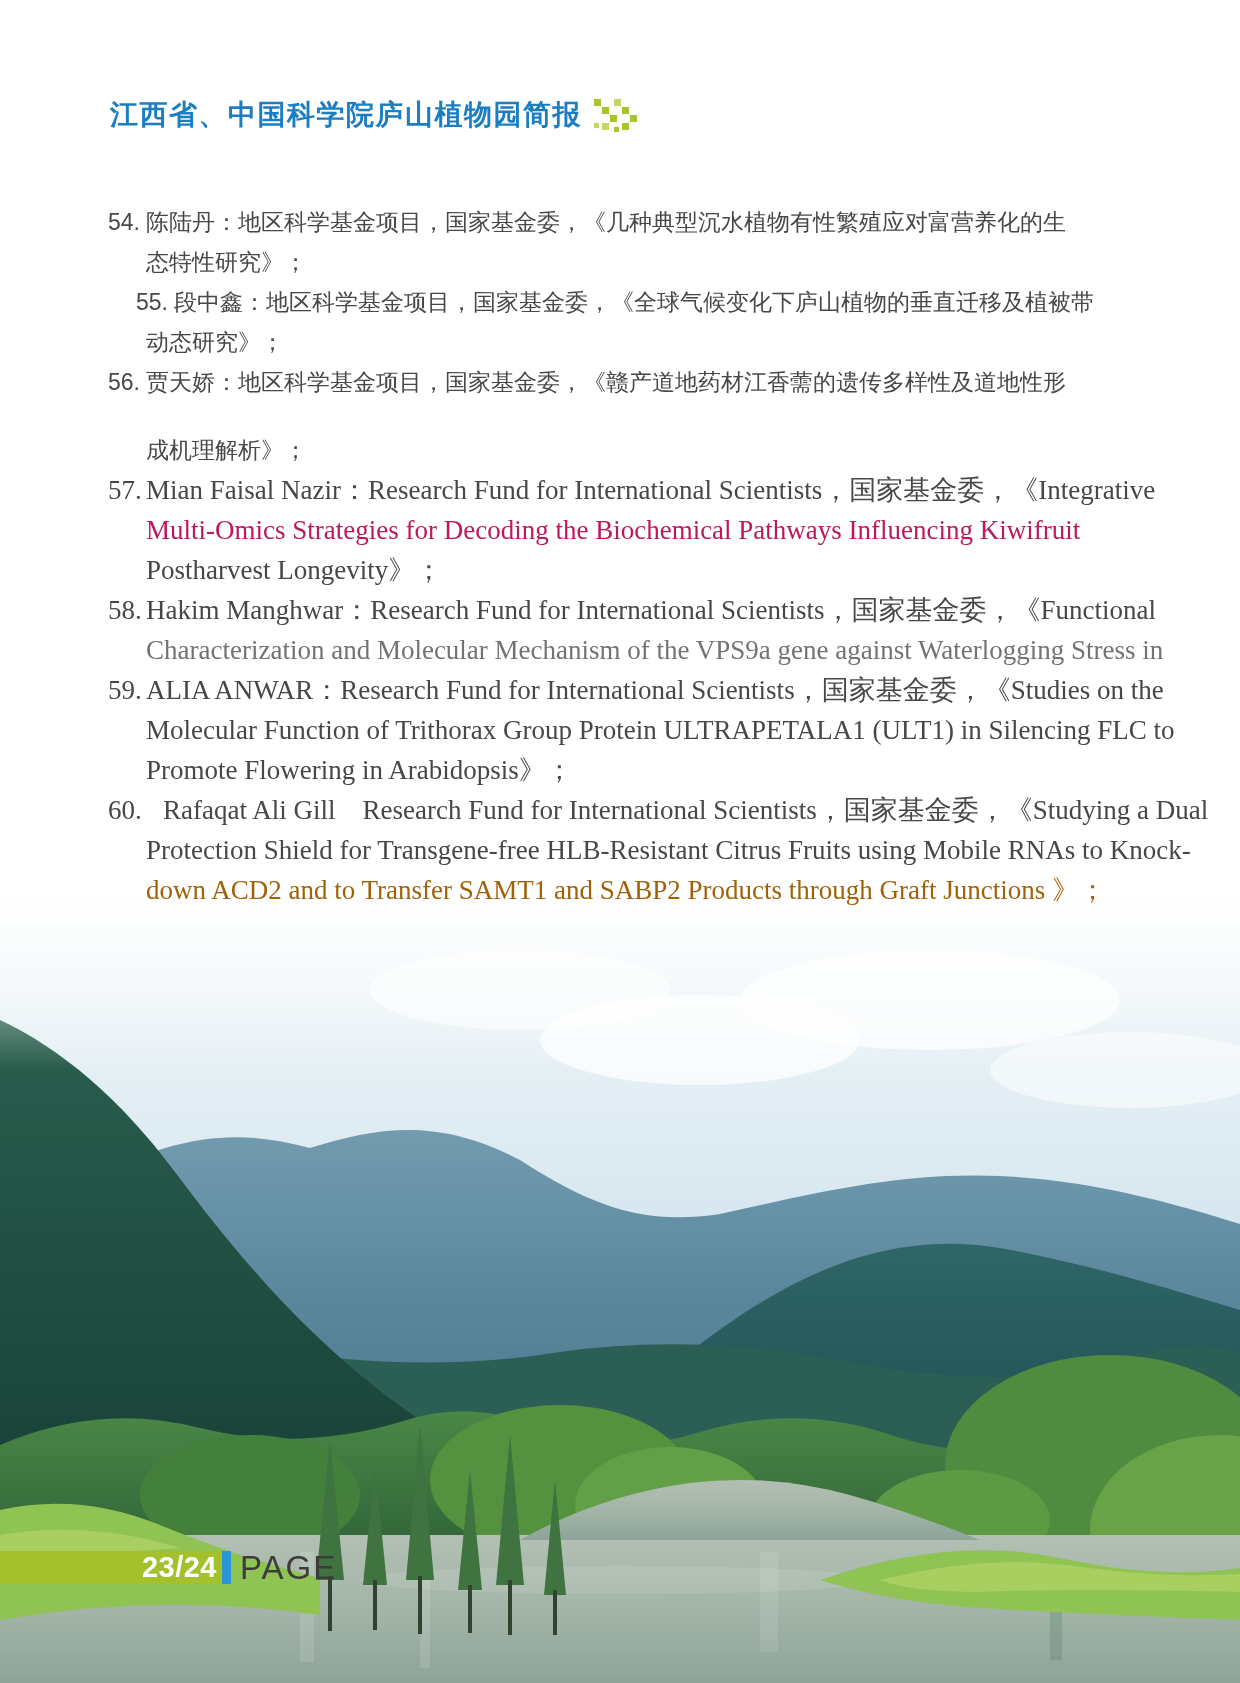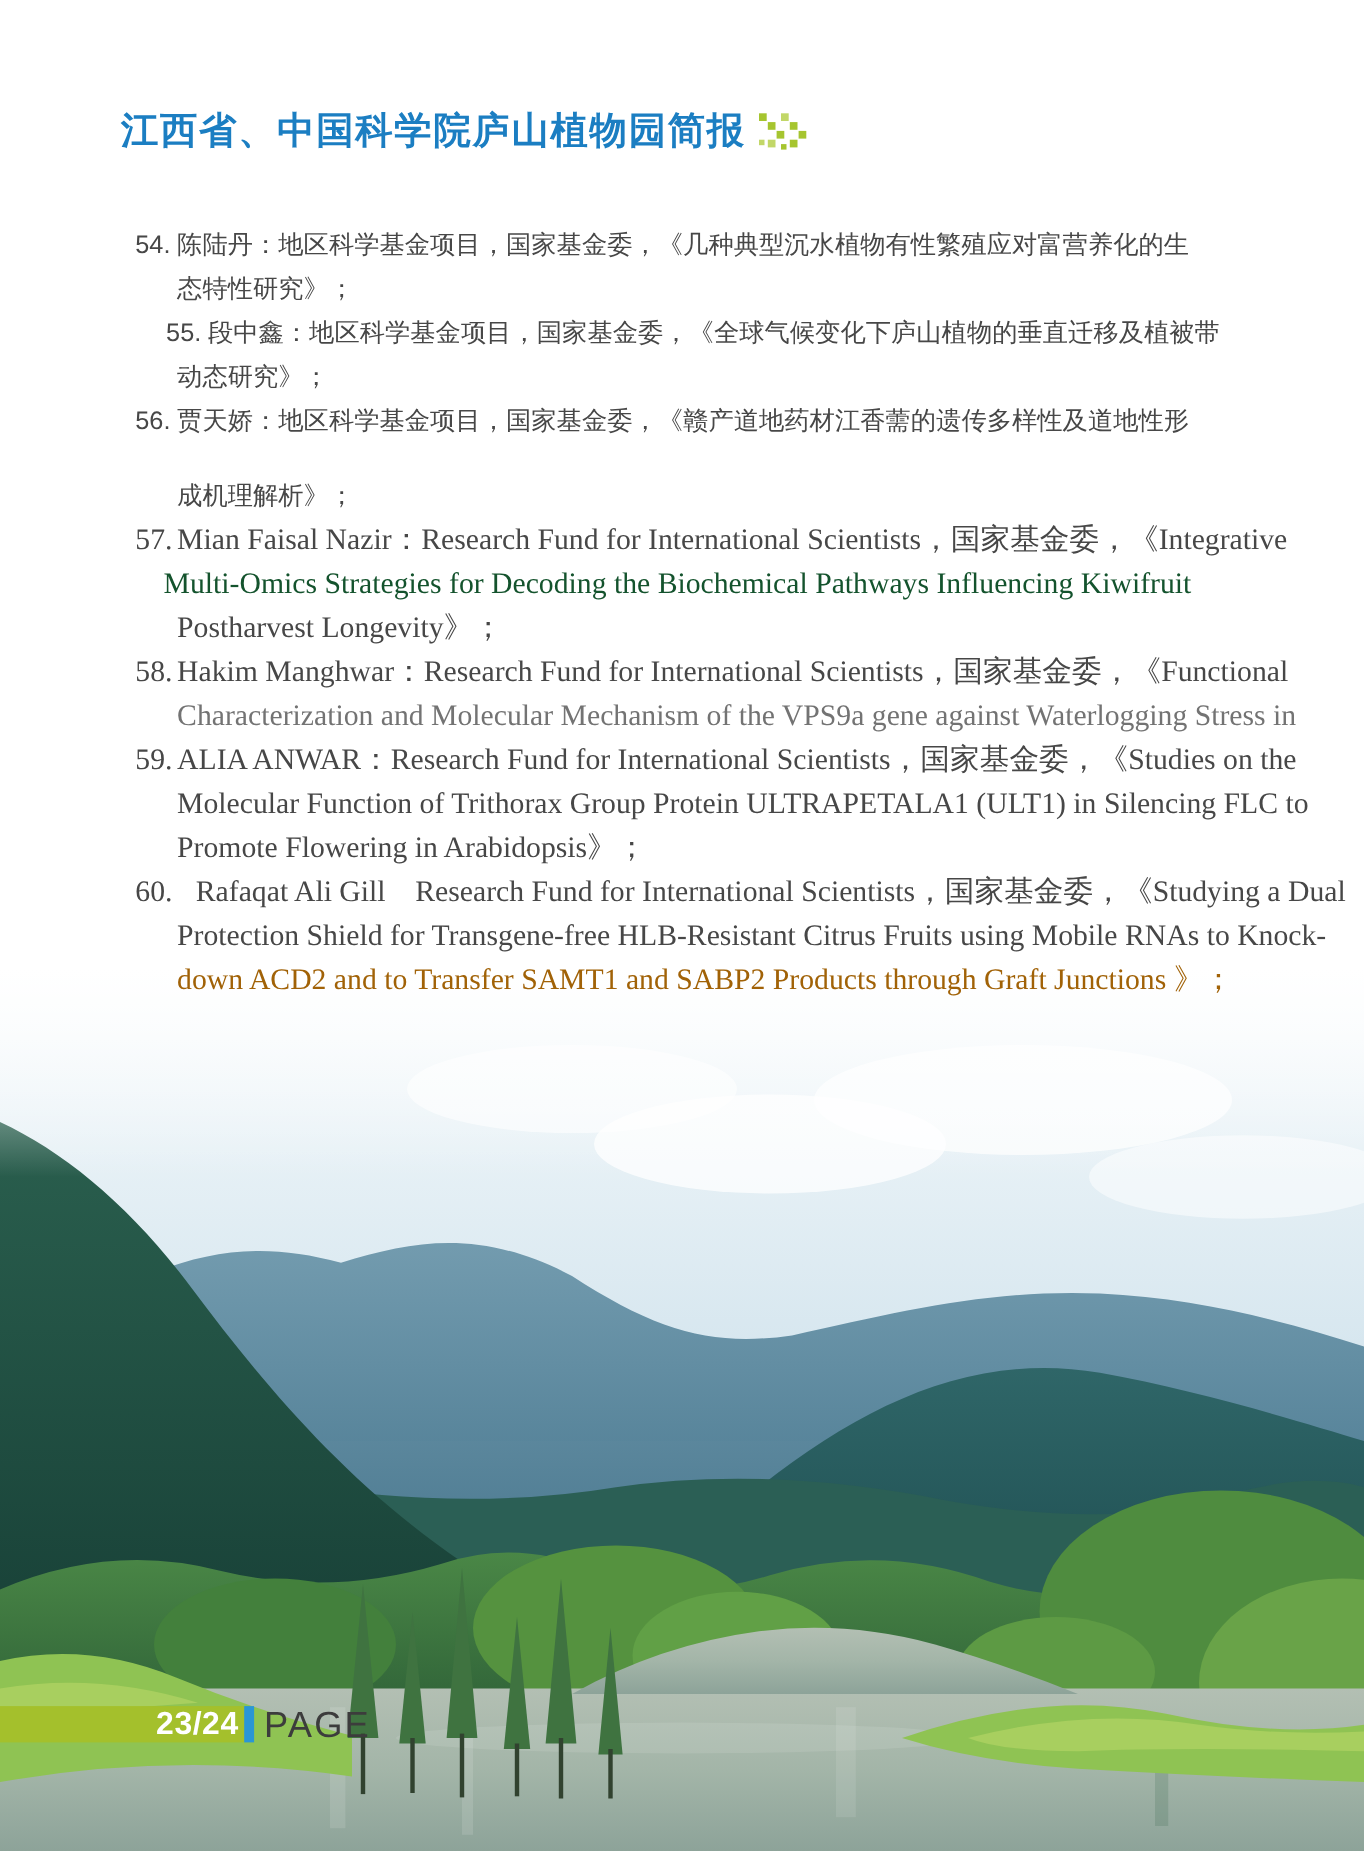--- a/index.html
+++ b/index.html
@@ -2,24 +2,24 @@
 <html><head>
 <meta charset="utf-8">
 <style>
   html,body{margin:0;padding:0;background:#ffffff;}
   .page{
     position:relative;width:1240px;height:1683px;background:#ffffff;
     overflow:hidden;font-family:"Liberation Sans",sans-serif;
   }
   
   .hdr{position:absolute;left:110px;top:96px;display:flex;align-items:center;gap:12px;z-index:5;}
-  .hdr-title{color:#1b7ec2;font-weight:bold;font-size:34px;letter-spacing:1.5px;}
+  .hdr-title{color:#1b7ec2;font-weight:bold;font-size:28px;letter-spacing:1.5px;}
   .hdr-icon{display:block;}
   
-  .list{position:absolute;left:123px;top:202px;width:960px;z-index:4;}
+  .list{position:absolute;left:108px;top:202px;width:960px;z-index:4;}
   .row{display:flex;height:40px;line-height:40px;white-space:nowrap;color:#474747;}
   .row .num{flex:0 0 38px;}
   .row.zh{font-size:23px;font-family:"Liberation Sans",sans-serif;}
   .row.en{font-size:27px;font-family:"Liberation Serif","DejaVu Serif",serif;}
   
   .photo{position:absolute;left:0;top:880px;width:1240px;height:803px;z-index:1;}
   .photo svg{display:block;}
   
   .footer{position:absolute;left:0;top:1551px;height:33px;display:flex;align-items:center;z-index:6;}
   .greenbar{width:222px;height:33px;display:flex;justify-content:flex-end;align-items:center;
@@ -75,21 +75,21 @@
       <span class="txt">贾天娇：地区科学基金项目，国家基金委，《赣产道地药材江香薷的遗传多样性及道地性形</span>
     </div>
       <div class="row zh" style="color: rgb(71, 71, 71); margin-top: 28px;">
       <span class="num"></span>
       <span class="txt">成机理解析》；</span>
     </div>
       <div class="row en" style="color: rgb(71, 71, 71);">
       <span class="num">57.</span>
       <span class="txt">Mian Faisal Nazir：Research Fund for International Scientists，国家基金委，《Integrative</span>
     </div>
-      <div class="row en" style="color: #14532d; justify-content: flex-end;">
+      <div class="row en" style="color: #be185d;">
       <span class="num"></span>
       <span class="txt">Multi-Omics Strategies for Decoding the Biochemical Pathways Influencing Kiwifruit</span>
     </div>
       <div class="row en" style="color: rgb(71, 71, 71);">
       <span class="num"></span>
       <span class="txt">Postharvest Longevity》；</span>
     </div>
       <div class="row en" style="color: rgb(71, 71, 71);">
       <span class="num">58.</span>
       <span class="txt">Hakim Manghwar：Research Fund for International Scientists，国家基金委，《Functional</span>

